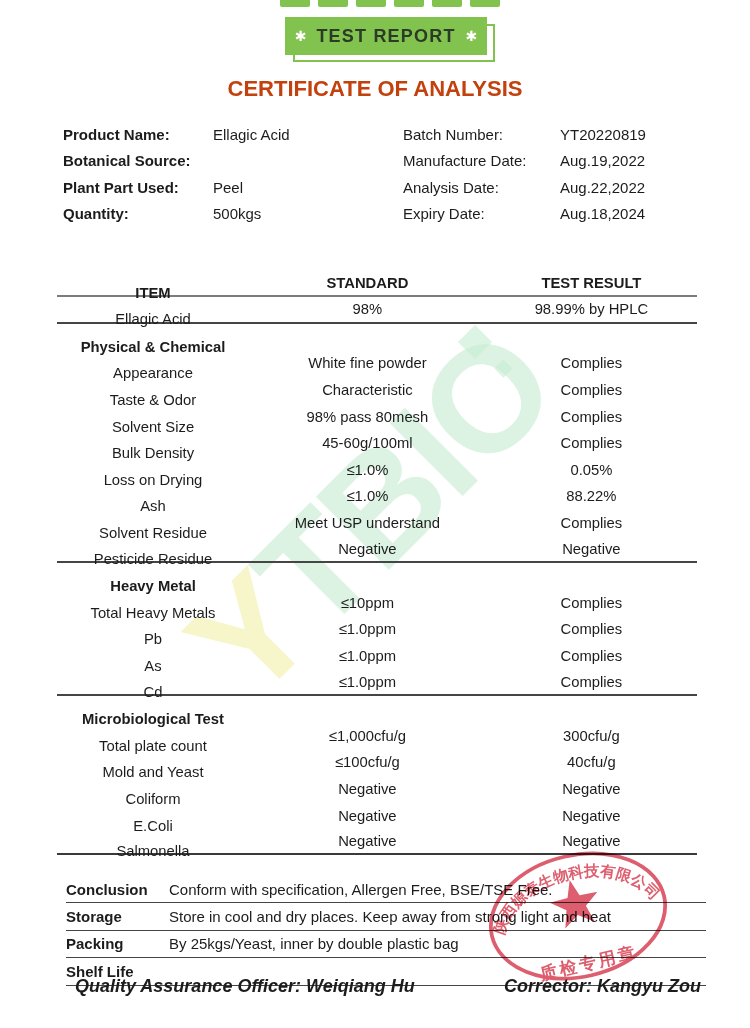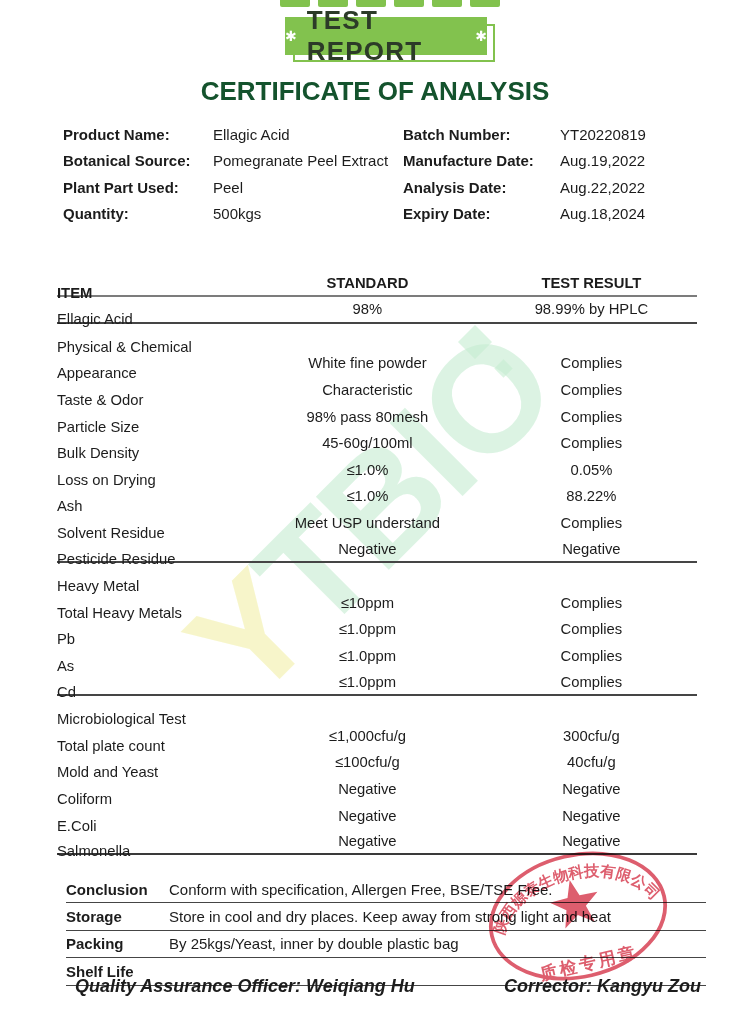--- a/index.html
+++ b/index.html
@@ -13,43 +13,43 @@
   .page{position:relative;width:750px;height:1028px;background:#fff;overflow:hidden;}
 
   
   .top-dashes span{position:absolute;top:-3px;height:10px;width:30px;background:var(--banner_green);border-radius:2px;}
 
   
   .banner-wrap{position:absolute;left:285px;top:17px;width:202px;height:38px;}
   .banner-shadow{position:absolute;left:8px;top:7px;width:202px;height:38px;border:2px solid var(--banner_green);background:#fff;z-index:0;}
   .banner{position:absolute;left:0;top:0;width:202px;height:38px;background:var(--banner_green);z-index:1;
     display:flex;align-items:center;justify-content:center;gap:10px;}
-  .banner .label{font-size:26px;font-weight:bold;letter-spacing:1.2px;color:var(--banner_text);}
+  .banner .label{font-size:18px;font-weight:bold;letter-spacing:1.2px;color:var(--banner_text);}
   .banner .star{color:#fff;font-size:14px;line-height:1;}
 
   
-  .title{position:absolute;left:0;top:76px;width:100%;text-align:center;font-size:26px;font-weight:bold;color:#14532d;}
+  .title{position:absolute;left:0;top:76px;width:100%;text-align:center;font-size:22px;font-weight:bold;color:#c2410c;}
 
   
   .info-col{position:absolute;top:121px;}
   #info-left{left:63px;width:335px;}
   #info-right{left:403px;width:300px;}
   .info-row{display:flex;height:26.5px;align-items:center;font-size:15px;}
   #info-left .info-label{width:150px;font-weight:bold;}
-  #info-right .info-label{width:157px;font-weight:bold;}
+  #info-right .info-label{width:157px;font-weight:normal;}
   .info-value{flex:1;}
 
   
   .coa-table{position:absolute;left:57px;top:270px;width:640px;z-index:1;}
   .t-row{display:flex;height:26.6px;align-items:center;font-size:14.8px;}
   .t-header{height:27px;font-weight:bold;border-bottom:2px solid var(--rule_gray);}
-  .c-item{width:30%;text-align:left;margin-top:20px;}
+  .c-item{width:30%;text-align:center;margin-top:20px;}
   .c-std{width:37%;text-align:center;}
   .c-res{width:33%;text-align:center;}
-  .t-section{font-weight:normal;}
+  .t-section{font-weight:bold;}
   .t-rule{border-bottom:2px solid var(--rule_dark);}
   .t-rule-strong{border-bottom:2.5px solid #3a3a3a;}
 
   
   #footer-rows{position:absolute;left:66px;top:856px;width:640px;z-index:1;margin-top:20px;}
   .f-row{display:flex;height:27.4px;align-items:center;font-size:15px;border-bottom:1.8px solid var(--rule_dark);}
   .f-label{width:103px;font-weight:bold;}
   .f-text{flex:1;}
 
   
@@ -99,21 +99,20 @@
 
   <div class="title">CERTIFICATE OF ANALYSIS</div>
 
   <div class="info-col" id="info-left">
       <div class="info-row">
         <span class="info-label">Product Name:</span>
         <span class="info-value">Ellagic Acid</span>
       </div>
       <div class="info-row">
         <span class="info-label">Botanical Source:</span>
-        <span class="info-value">Pomegranate Peel Extract</span>
       </div>
       <div class="info-row">
         <span class="info-label">Plant Part Used:</span>
         <span class="info-value">Peel</span>
       </div>
       <div class="info-row">
         <span class="info-label">Quantity:</span>
         <span class="info-value">500kgs</span>
       </div>
     </div>
@@ -154,21 +153,21 @@
         <span class="c-item">Appearance</span>
         <span class="c-std">White fine powder</span>
         <span class="c-res">Complies</span>
       </div>
       <div class="t-row">
         <span class="c-item">Taste &amp; Odor</span>
         <span class="c-std">Characteristic</span>
         <span class="c-res">Complies</span>
       </div>
       <div class="t-row">
-        <span class="c-item">Particle Size</span>
+        <span class="c-item">Solvent Size</span>
         <span class="c-std">98% pass 80mesh</span>
         <span class="c-res">Complies</span>
       </div>
       <div class="t-row">
         <span class="c-item">Bulk Density</span>
         <span class="c-std">45-60g/100ml</span>
         <span class="c-res">Complies</span>
       </div>
       <div class="t-row">
         <span class="c-item">Loss on Drying</span>

